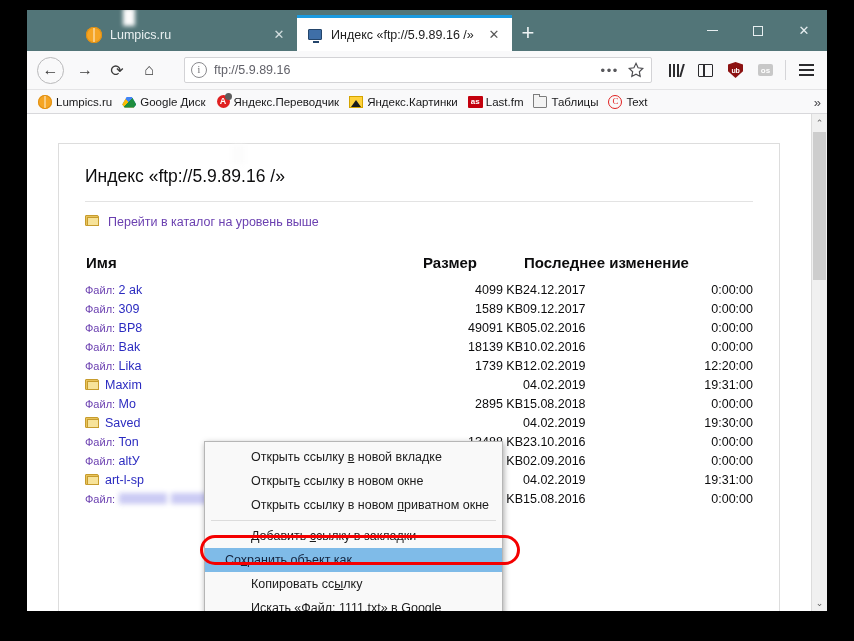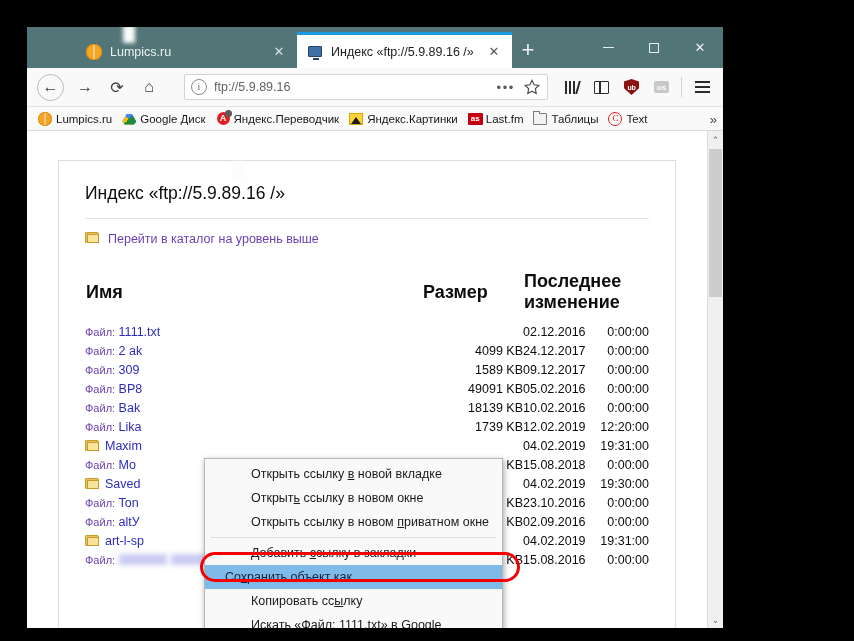--- a/index.html
+++ b/index.html
@@ -16,22 +16,22 @@
     position: relative;
     width: 854px;
     height: 641px;
     background: #000000;
   }
 
   
   #browser-window {
     position: absolute;
     left: 27px;
-    top: 27px;
-    width: 696px;
+    top: 10px;
+    width: 800px;
     height: 601px;
     background: #ef4444;
     overflow: hidden;
   }
 
   
   #tabstrip {
     position: relative;
     height: 41px;
     background: #527578;
@@ -283,21 +283,21 @@
 
   table#ftp-table {
     width: 100%;
     border-collapse: collapse;
     font-size: 12.5px;
   }
   table#ftp-table th {
     text-align: left;
     font-weight: bold;
     color: #0c0c0d;
-    font-size: 18px;
+    font-size: 15px;
     padding-bottom: 9px;
   }
   th.col-name { width: 335px; }
   th.col-size { width: 92px; text-align: right; padding-right: 8px;}
   th.col-date { width: 110px; margin-top: 24px; }
   table#ftp-table td {
     padding: 2.5px 0;
     color: #0c0c0d;
     vertical-align: baseline;
     white-space: nowrap;
@@ -667,26 +667,20 @@
           <table id="ftp-table">
             <thead>
               <tr>
                 <th class="col-name">Имя</th>
                 <th class="col-size">Размер</th>
                 <th class="col-date" colspan="2">Последнее изменение</th>
               </tr>
             </thead>
             <tbody id="ftp-rows">
                 <tr>
-                  <td class="c-name"><span class="kind">Файл:</span> <span class="fname">1111.txt</span></td>
-                  <td class="c-size"></td>
-                  <td class="c-date">02.12.2016</td>
-                  <td class="c-time">0:00:00</td>
-                </tr>
-                <tr>
                   <td class="c-name"><span class="kind">Файл:</span> <span class="fname">2 ak</span></td>
                   <td class="c-size">4099 KB</td>
                   <td class="c-date">24.12.2017</td>
                   <td class="c-time">0:00:00</td>
                 </tr>
                 <tr>
                   <td class="c-name"><span class="kind">Файл:</span> <span class="fname">309</span></td>
                   <td class="c-size">1589 KB</td>
                   <td class="c-date">09.12.2017</td>
                   <td class="c-time">0:00:00</td>

